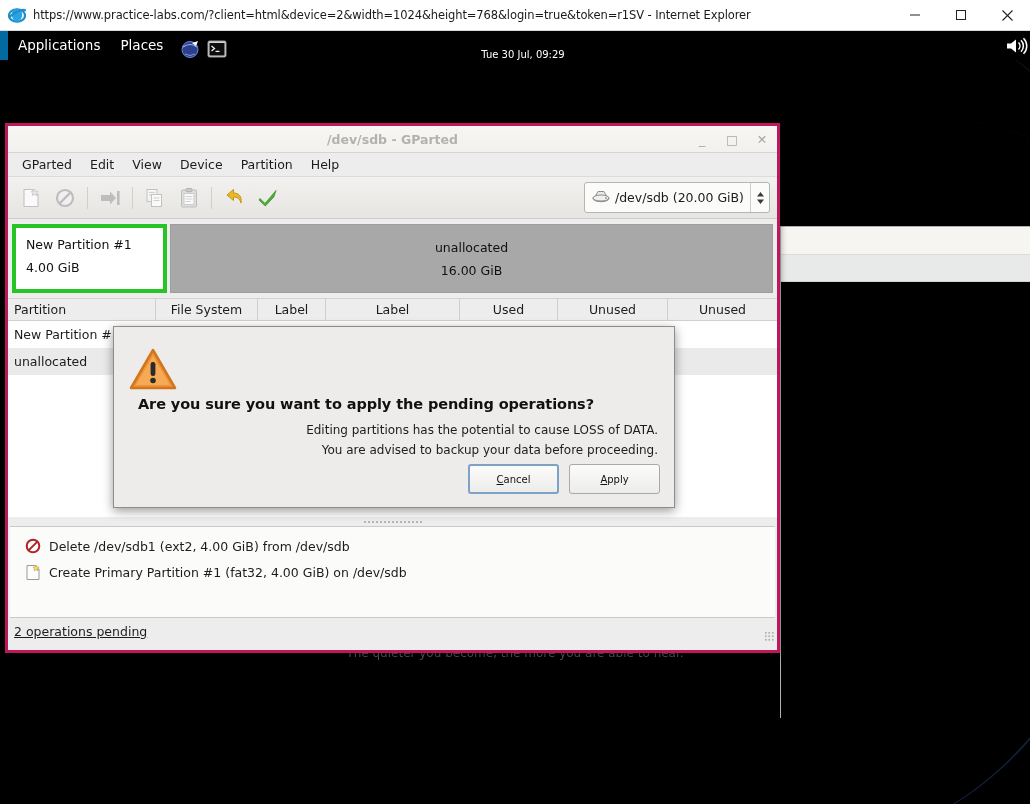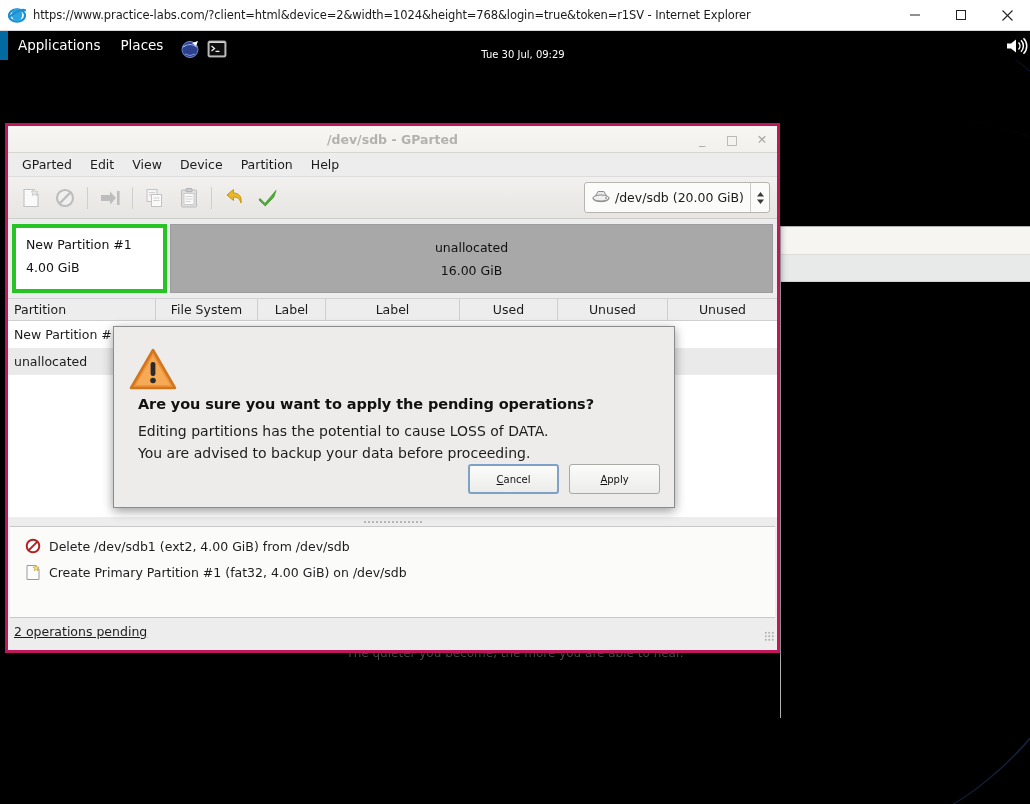--- a/index.html
+++ b/index.html
@@ -188,21 +188,21 @@
   .dlg-title {
     height: 21px; background: linear-gradient(180deg,#f6f5f3 0%,#eeedeb 100%);
     border-bottom: 1px solid #dcdbd8;
     display: flex; align-items: center; justify-content: center;
     font-size: 12px; font-weight: bold; color: #3a3a3a;
   }
   .dlg-body { display: flex; padding: 16px 16px 0 14px; flex-direction: column; }
   .dlg-icon { width: 50px; flex: 0 0 50px; padding-top: 4px; }
   .dlg-texts { padding-left: 10px; }
   .dlg-head { font-size: 14.5px; font-weight: bold; color: #111; letter-spacing: -0.1px; }
-  .dlg-line { font-size: 14px; color: #1c1c1c; margin-top: 11px; }
+  .dlg-line { font-size: 12px; color: #1c1c1c; margin-top: 11px; text-align: right; }
   .dlg-line.second { margin-top: 6px; }
   .dlg-btns {
     position: absolute; right: 14px; bottom: 13px; display: flex; gap: 10px;
   }
   .btn {
     min-width: 91px; height: 30px; border-radius: 3px;
     background: linear-gradient(180deg,#fbfbfa 0%,#ececeb 100%);
     border: 1px solid #a9a9a6;
     display: flex; align-items: center; justify-content: center;
     font-size: 10px; color: #111; text-align: center;

